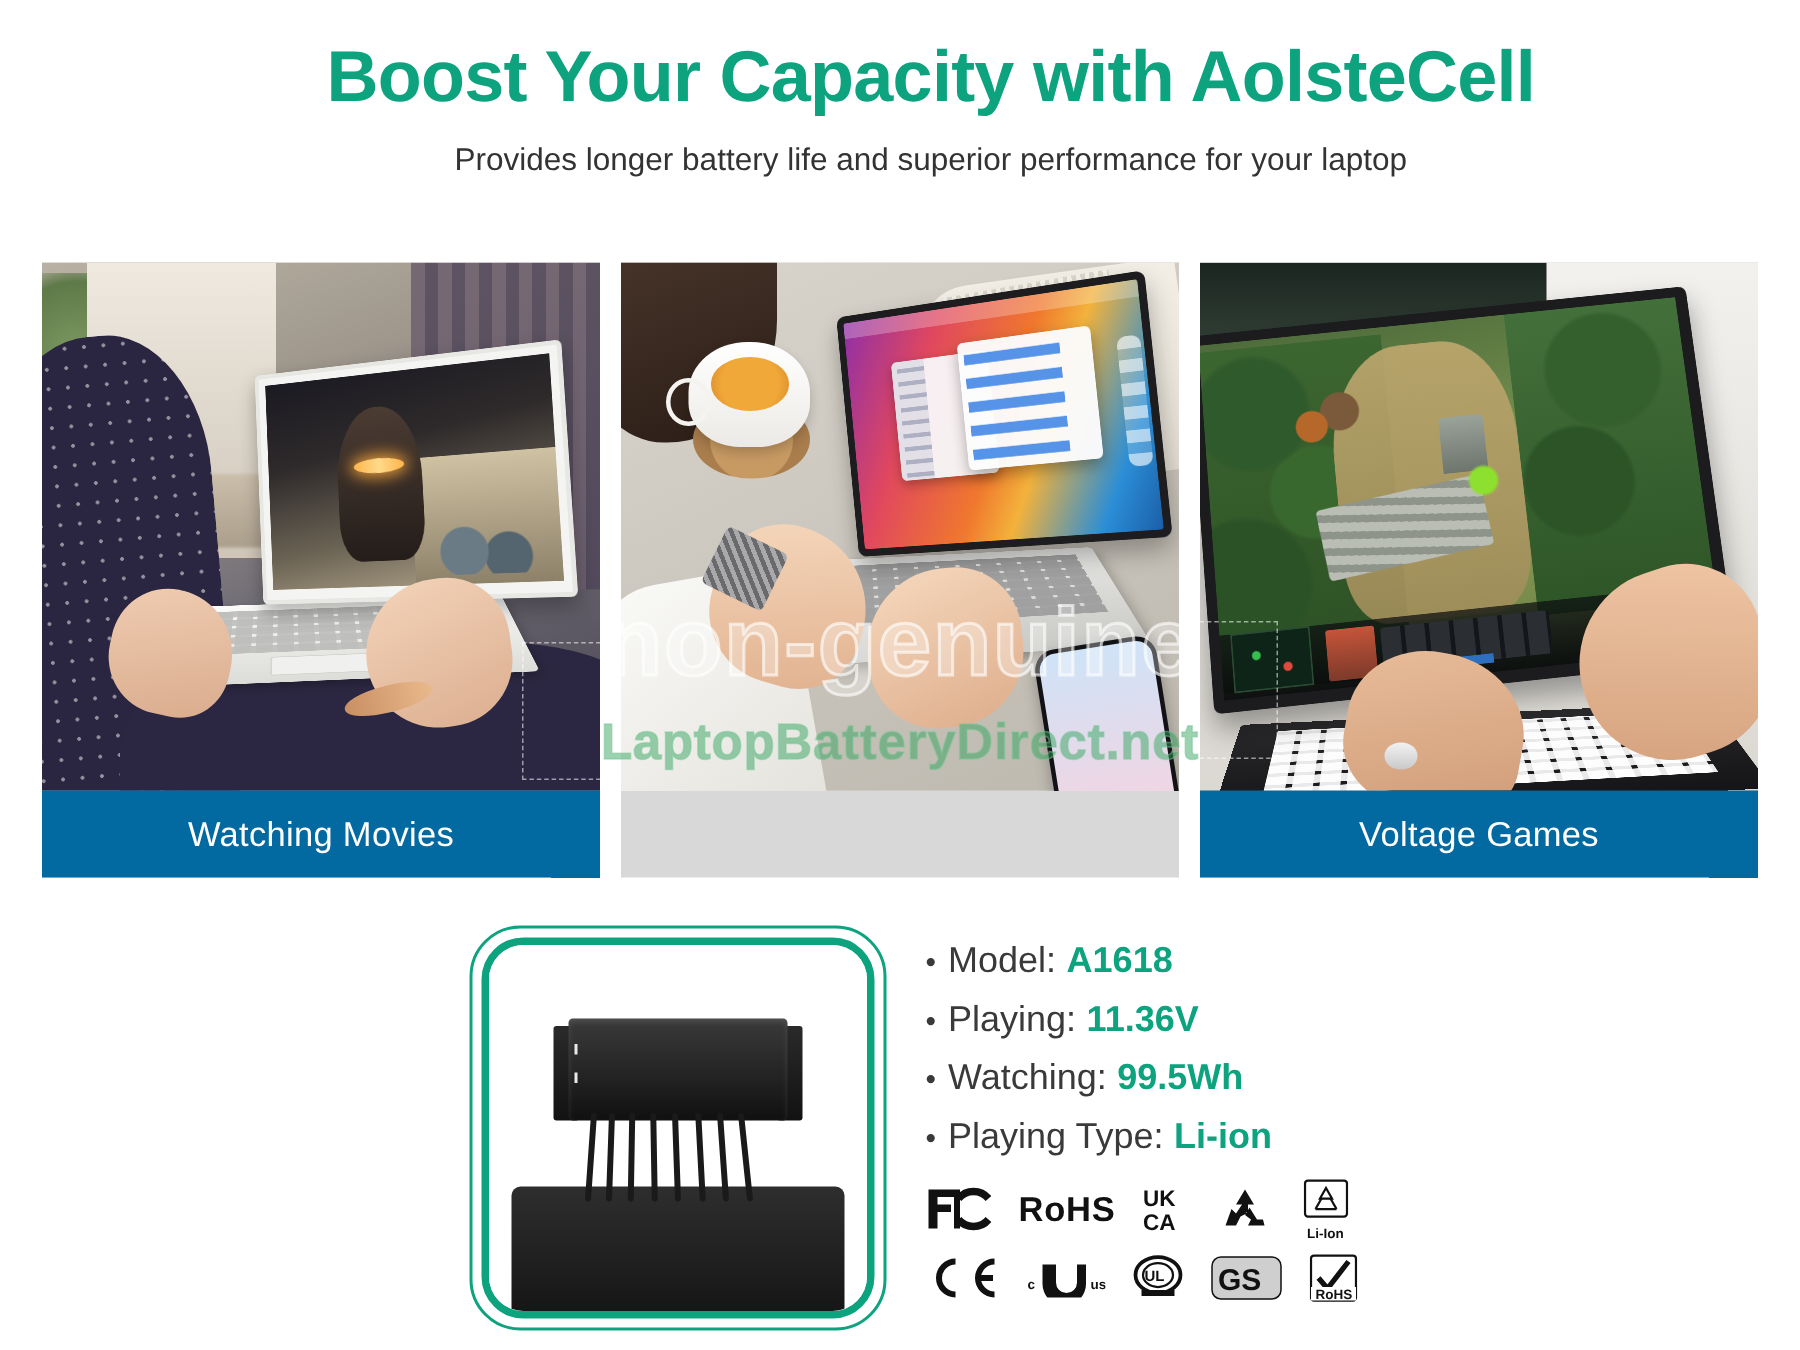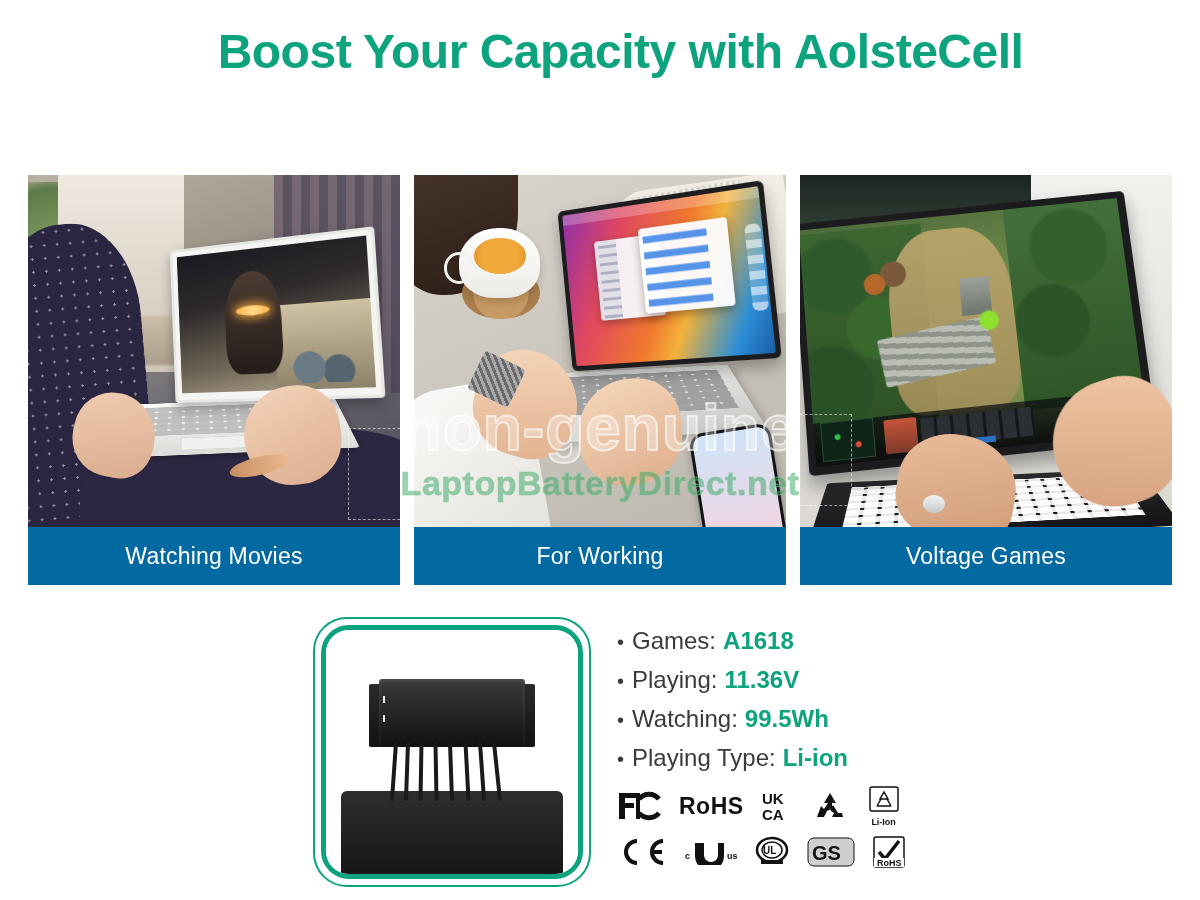--- a/index.html
+++ b/index.html
@@ -259,21 +259,21 @@
   }
   .wm-main {
     font-size: 64px;
     font-weight: bold;
     color: rgba(255,255,255,0.30);
     -webkit-text-stroke: 2px rgba(255,255,255,0.62);
     letter-spacing: 1px;
     line-height: 1;
   }
   .wm-sub {
-    margin-top: 4px;
+    margin-top: 16px;
     font-size: 34px;
     font-weight: bold;
     color: rgba(46,160,90,0.48);
     -webkit-text-stroke: 1px rgba(120,200,150,0.5);
     letter-spacing: 0.5px;
   }
 
   
   .bottom {
     position: absolute;
@@ -375,20 +375,21 @@
     color: #111111;
   }
 </style>
 </head>
 <body>
 
 <div class="page">
 
   <div class="header">
     <div class="headline">Boost Your Capacity with AolsteCell</div>
+    <div class="subhead">Provides longer battery life and superior performance for your laptop</div>
   </div>
 
   <div class="cards">
 
     <div class="card">
       <div class="photo p1">
         <div class="bg-tree"></div>
         <div class="bg-wall"></div>
         <div class="bg-rail"></div>
         <div class="ledge"></div>
@@ -437,21 +438,20 @@
           </div>
         </div>
         <div class="sleeve"></div>
         <div class="hl"></div>
         <div class="watch"></div>
         <div class="hr"></div>
         <div class="phone">
             <i></i>
           </div>
       </div>
-      <div class="caption">For Working</div>
     </div>
 
     <div class="card">
       <div class="photo p3">
         <div class="desk"></div>
         <div class="dark-top"></div>
         <div class="base3">
           <div class="keys3"></div>
         </div>
         <div class="lid3">
@@ -506,21 +506,21 @@
               <span></span>
               <span></span>
           </div>
         </div>
       </div>
     </div>
 
     <div class="specs">
       <div class="spec-row">
         <span class="spec-bullet">•</span>
-        <span class="spec-label">Games:</span>
+        <span class="spec-label">Model:</span>
         <span class="spec-value">A1618</span>
       </div>
       <div class="spec-row">
         <span class="spec-bullet">•</span>
         <span class="spec-label">Playing:</span>
         <span class="spec-value">11.36V</span>
       </div>
       <div class="spec-row">
         <span class="spec-bullet">•</span>
         <span class="spec-label">Watching:</span>

